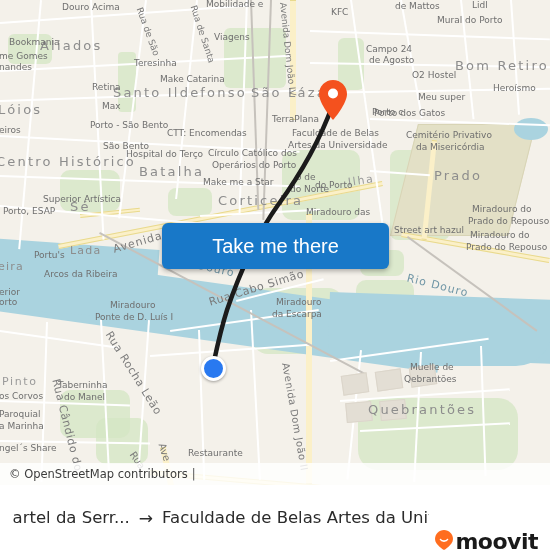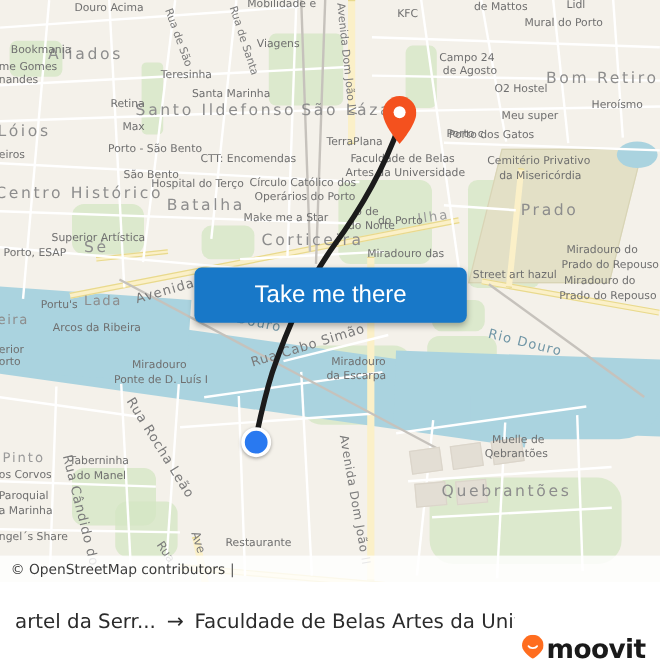--- a/index.html
+++ b/index.html
@@ -284,21 +284,21 @@
     <div class="lbl place-sm" style="left:348px;top:176px;transform:rotate(-8deg);">Ilha</div>
     <div class="lbl place-sm" style="left:2px;top:377px;">Pinto</div>
 
     <div class="lbl poi" style="left:62px;top:2px;">Douro Acima</div>
     <div class="lbl poi" style="left:9px;top:37px;">Bookmania</div>
     <div class="lbl poi" style="left:-1px;top:51px;">me Gomes</div>
     <div class="lbl poi" style="left:-1px;top:62px;">nandes</div>
     <div class="lbl poi" style="left:92px;top:82px;">Retina</div>
     <div class="lbl poi" style="left:102px;top:101px;">Max</div>
     <div class="lbl poi" style="left:134px;top:58px;">Teresinha</div>
-    <div class="lbl poi" style="left:160px;top:74px;">Santa Marinha</div>
+    <div class="lbl poi" style="left:160px;top:74px;">Make Catarina</div>
     <div class="lbl poi" style="left:206px;top:-1px;">Mobilidade e</div>
     <div class="lbl poi" style="left:214px;top:8px;margin-top:24px;">Viagens</div>
     <div class="lbl poi" style="left:331px;top:7px;">KFC</div>
     <div class="lbl poi" style="left:366px;top:44px;">Campo 24</div>
     <div class="lbl poi" style="left:369px;top:55px;">de Agosto</div>
     <div class="lbl poi" style="left:371px;top:1px;margin-left:24px;">de Mattos</div>
     <div class="lbl poi" style="left:472px;top:0px;">Lidl</div>
     <div class="lbl poi" style="left:437px;top:15px;">Mural do Porto</div>
     <div class="lbl poi" style="left:412px;top:70px;">O2 Hostel</div>
     <div class="lbl poi" style="left:418px;top:92px;">Meu super</div>

